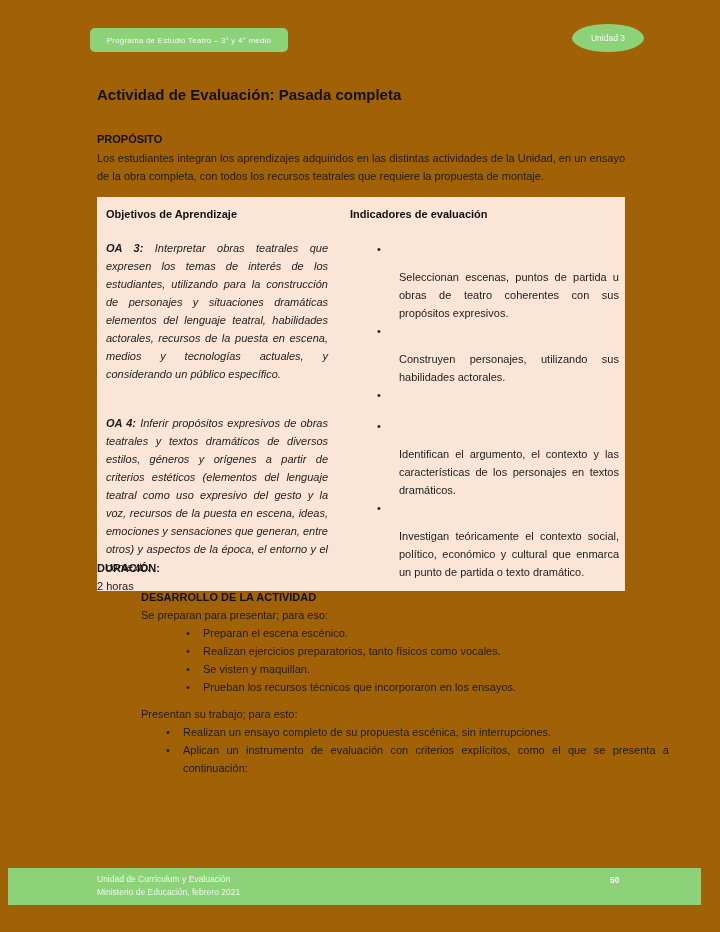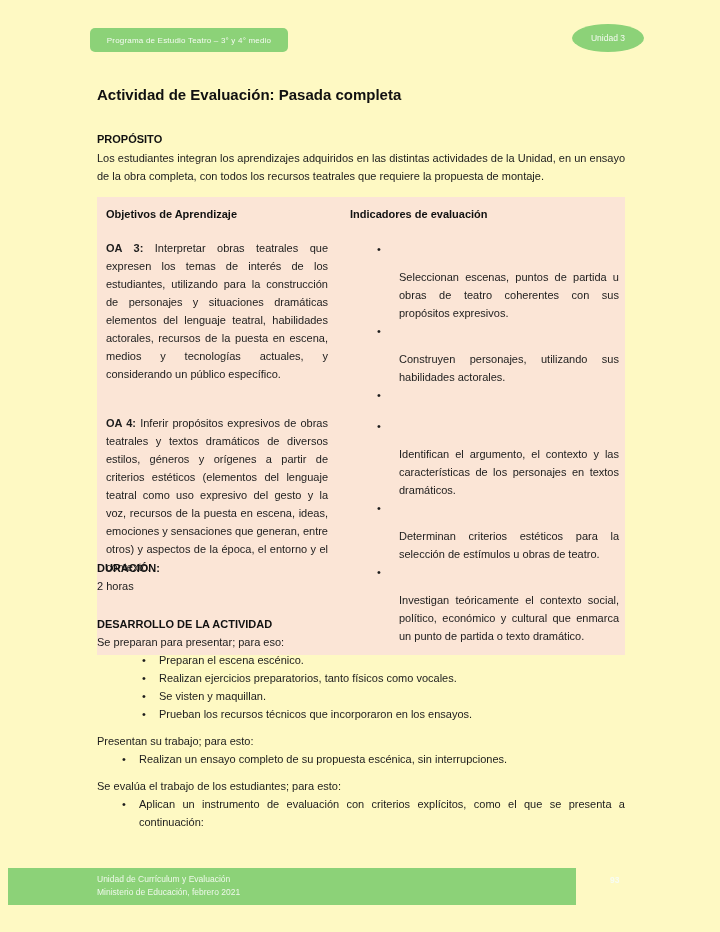--- a/index.html
+++ b/index.html
@@ -1,20 +1,20 @@
 <!DOCTYPE html>
 <html><head>
 <meta charset="utf-8">
 <style>
   * { margin:0; padding:0; box-sizing:border-box; }
   html,body { background:#e9e9e9; }
   .page {
     position:relative;
     width:720px; height:932px;
-    background:#fef9c3;
+    background:#a16207;
     font-family:"Liberation Sans", sans-serif;
     color:#1c1c1c;
     overflow:hidden;
     margin:0 auto;
   }
   
   .badge-program {
     position:absolute; left:90px; top:28px;
     width:198px; height:24px;
     background:#8CD278; border-radius:5px;
@@ -41,47 +41,47 @@
   .oa-table {
     position:absolute; left:97px; top:197px;
     width:528px; min-height:348px;
     background:#FBE5D6;
     display:flex;
     font-size:11px; line-height:18px;
   }
   .cell-left  { width:245px; padding:8px 14px 0 9px; }
   .cell-right { flex:1; padding:8px 6px 10px 8px; }
   .cell-head { font-weight:bold; color:#111; }
-  .oa-par { margin-top:16px; text-align:justify; }
+  .oa-par { margin-top:16px; text-align:justify;font-style:italic; }
   .oa-par.second { margin-top:31px; }
   .oa-label { font-weight:bold; }
   .ind-group { list-style:none; margin-top:17px; }
   .ind-group.second { margin-top:13px; }
   .ind-bullet { display:flex; padding-left:27px; }
   .ind-bullet .dot { flex:0 0 22px; }
   .ind-bullet .dot::before { content:"\2022"; }
   .ind-bullet .txt { flex:1; text-align:justify;margin-top:28px; }
   
   #duracion { top:559px; }
-  #desarrollo { top:615px; }
+  #desarrollo { top:588px;margin-left:44px; }
   .plain-list { list-style:none; }
   .main-bullet { display:flex; padding-left:45px; }
   .main-bullet .dot { flex:0 0 17px; }
   .main-bullet .dot::before { content:"\2022"; }
   .sub-bullet { display:flex; padding-left:25px; }
   .sub-bullet .dot { flex:0 0 17px; }
   .sub-bullet .dot::before { content:"\2022"; }
   .sub-bullet .txt { flex:1; }
   .sub-bullet .txt.justify { text-align:justify; }
   .step-intro { margin-top:0; }
   .gap-before { margin-top:9px; }
   
   .footer {
     position:absolute; left:8px; top:868px;
-    width:568px; height:37px;
+    width:693px; height:37px;
     background:#8CD278; color:#eef8ea;
     font-size:8.5px; line-height:13px;
   }
   .footer-text { position:absolute; left:89px; top:5px; }
   .footer-page { position:absolute; left:602px; top:6px; font-weight:bold; color:#f7fcf4; }
 </style>
 </head>
 <body>
 
 <div class="page">
@@ -121,24 +121,20 @@
             <span class="dot"></span>
           </li>
       </ul>
       <ul class="ind-group second">
         <li class="ind-bullet">
             <span class="dot"></span>
             <span class="txt">Identifican el argumento, el contexto y las características de los personajes en textos dramáticos.</span>
           </li>
         <li class="ind-bullet">
             <span class="dot"></span>
-            <span class="txt">Determinan criterios estéticos para la selección de estímulos u obras de teatro.</span>
-          </li>
-        <li class="ind-bullet">
-            <span class="dot"></span>
             <span class="txt">Investigan teóricamente el contexto social, político, económico y cultural que enmarca un punto de partida o texto dramático.</span>
           </li>
       </ul>
     </div>
   </div>
 
   <div class="section" id="duracion">
     <div class="sec-heading">DURACIÓN:</div>
     <p>2 horas</p>
   </div>
@@ -164,30 +160,29 @@
           <span class="txt">Prueban los recursos técnicos que incorporaron en los ensayos.</span>
         </li>
     </ul>
     <p class="step-intro gap-before">Presentan su trabajo; para esto:</p>
     <ul class="plain-list">
       <li class="sub-bullet">
           <span class="dot"></span>
           <span class="txt">Realizan un ensayo completo de su propuesta escénica, sin interrupciones.</span>
         </li>
     </ul>
-    <p class="step-intro gap-before">Se evalúa el trabajo de los estudiantes; para esto:</p>
     <ul class="plain-list">
       <li class="sub-bullet">
           <span class="dot"></span>
           <span class="txt justify">Aplican un instrumento de evaluación con criterios explícitos, como el que se presenta a continuación:</span>
         </li>
     </ul>
   </div>
 
   <div class="footer">
     <div class="footer-text">
       <div>Unidad de Currículum y Evaluación</div>
       <div>Ministerio de Educación, febrero 2021</div>
     </div>
-    <div class="footer-page">93</div>
+    <div class="footer-page">50</div>
   </div>
 
 </div>
 
 </body></html>

